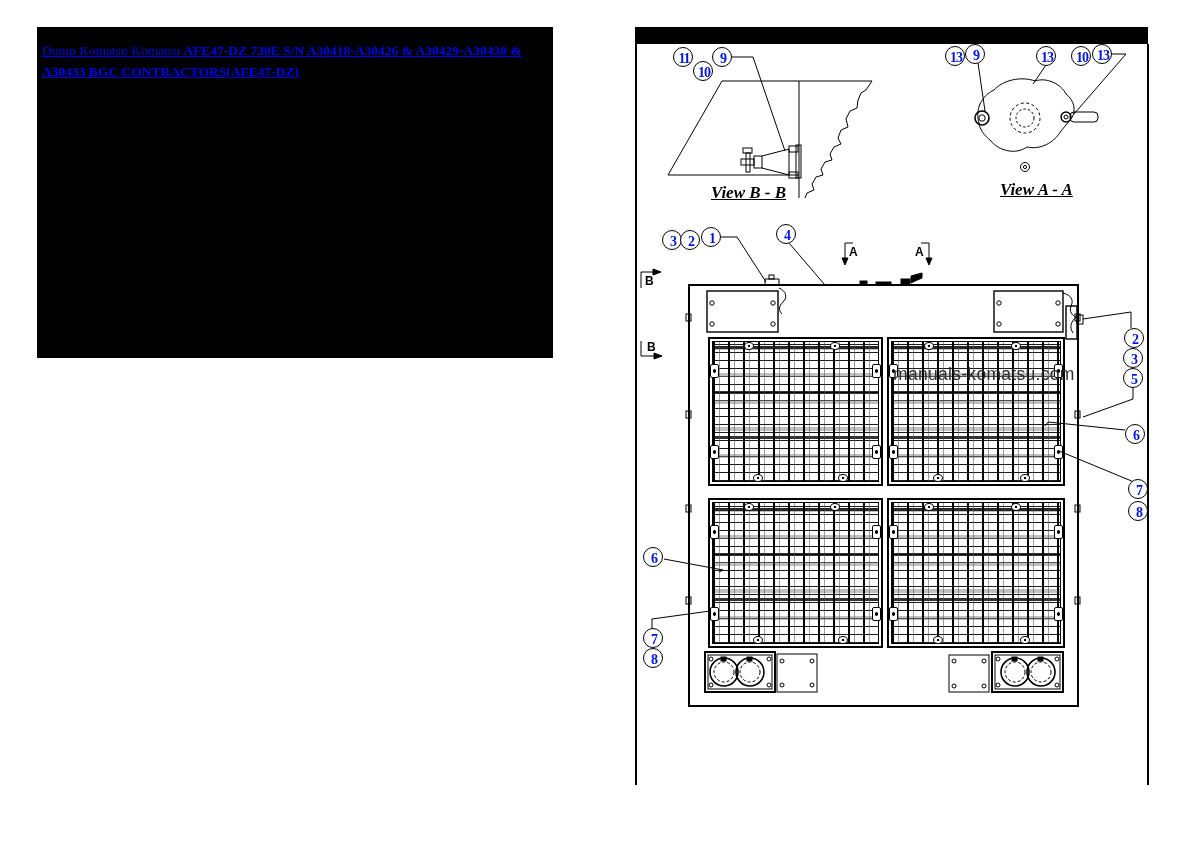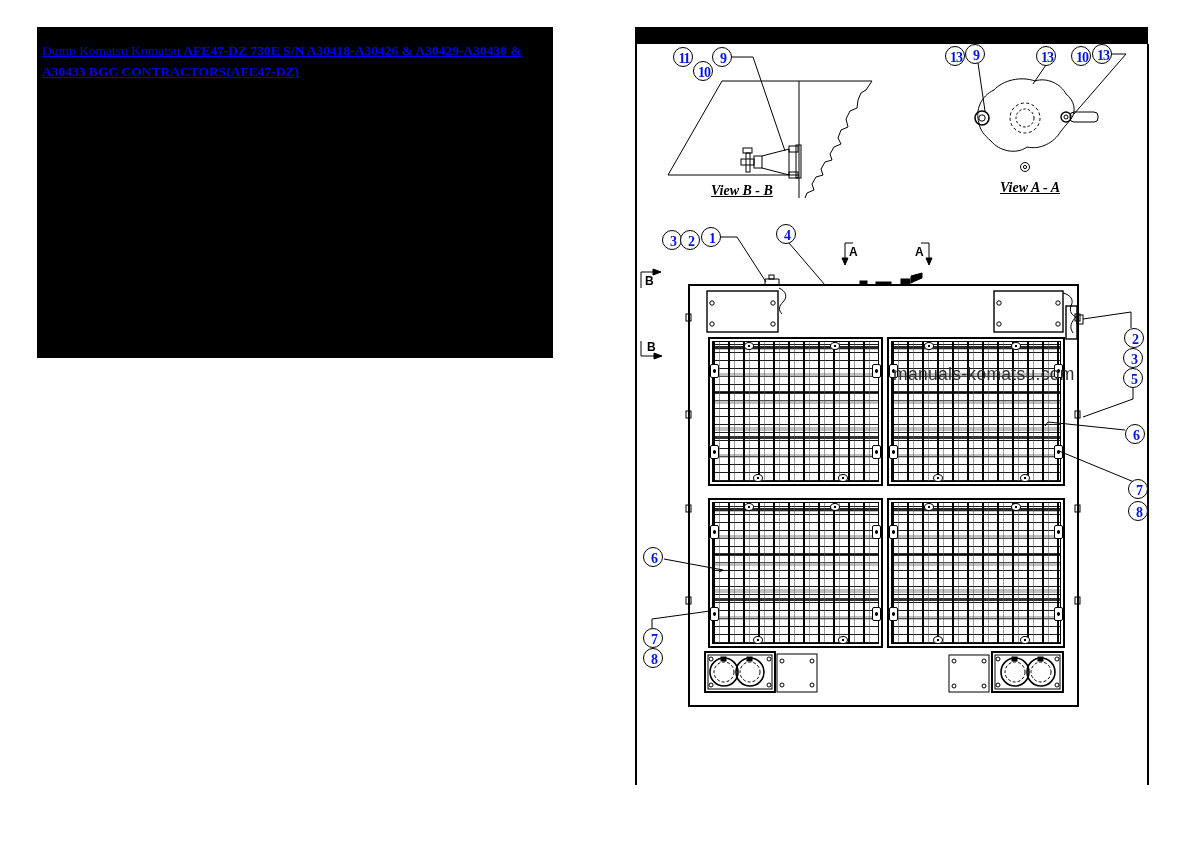--- a/index.html
+++ b/index.html
@@ -49,21 +49,21 @@
     position:absolute;width:20px;height:20px;border:1.3px solid #000;border-radius:50%;
     background:#fff;box-sizing:border-box;
   }
   .callout span{
     position:absolute;left:2px;top:4px;width:16px;text-align:center;
     color:#0016e0;font-size:14px;font-weight:700;font-family:"Liberation Serif",serif;
     line-height:14px;letter-spacing:-1px;
   }
   
   .view-label{
-    position:absolute;font-weight:700;font-style:italic;font-size:14px;
+    position:absolute;font-weight:700;font-style:italic;font-size:17px;
     text-decoration:underline;color:#000;font-family:"Liberation Serif",serif;white-space:nowrap;
   }
   .sec-letter{
     position:absolute;font-family:"Liberation Sans",sans-serif;font-weight:700;
     font-size:12px;color:#000;line-height:12px;
   }
   .watermark{
     position:absolute;left:893px;top:364px;font-family:"Liberation Sans",sans-serif;
     font-size:17.5px;color:#2e2e2e;letter-spacing:.3px;white-space:nowrap;
   }

